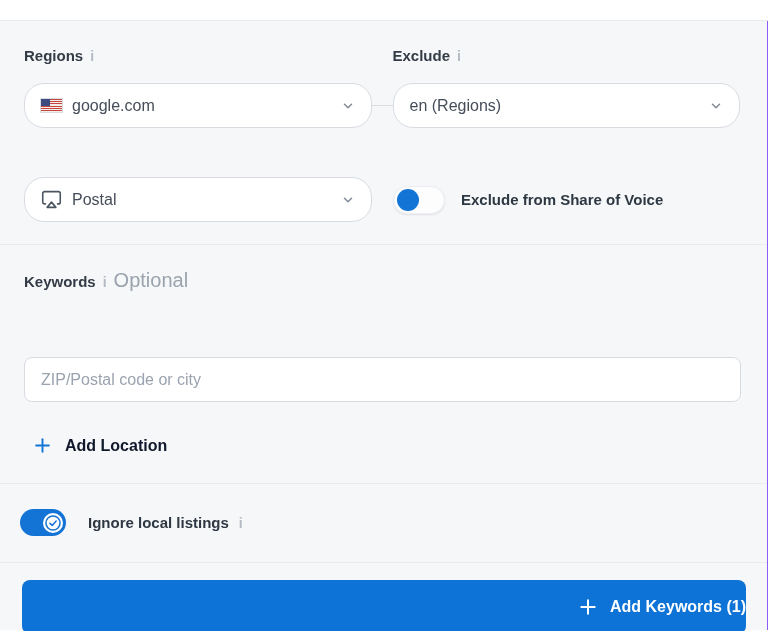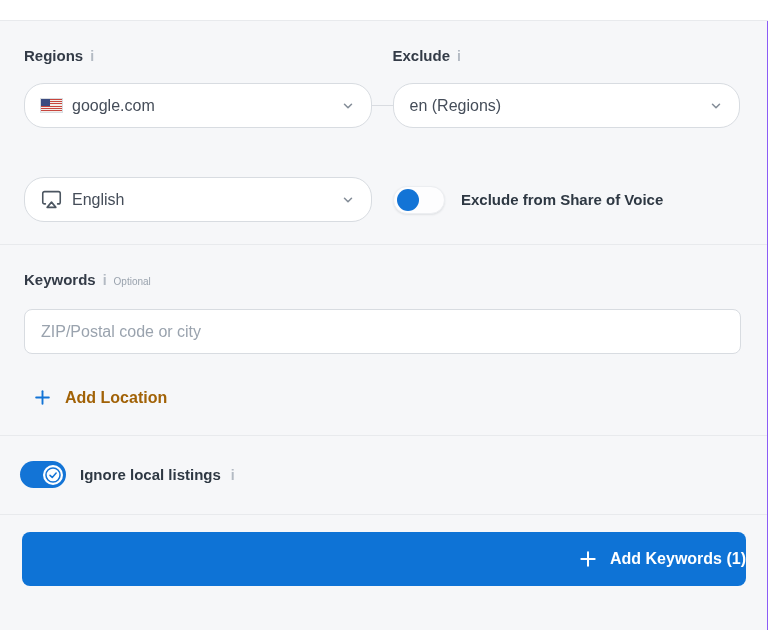--- a/index.html
+++ b/index.html
@@ -37,21 +37,21 @@
     align-items: baseline;
     gap: 7px;
   }
   .info-i {
     font-size: 14px;
     font-weight: bold;
     color: #b3bac3;
     cursor: default;
   }
   .optional {
-    font-size: 10px;
+    font-size: 20px;
     font-weight: normal;
     color: #9aa3ae;
   }
 
   .labels-row { display: flex; gap: 21px; margin-bottom: 18px; }
   .labels-row .field-label { width: 348px; }
 
   .controls-row { display: flex; gap: 21px; position: relative; }
   .connector {
     position: absolute;
@@ -138,50 +138,51 @@
     background: #ffffff;
     display: flex;
     align-items: center;
     justify-content: center;
     color: #1374d6;
   }
   .toggle-label {
     font-size: 15px;
     font-weight: bold;
     color: #2e3843;
-    margin-left: 14px;
+    margin-left: 22px;
     display: flex;
     align-items: baseline;
     gap: 10px;
   }
   .exclude-wrap { display: flex; align-items: center; height: 45px; justify-content: space-between; }
   .exclude-wrap .toggle-label { margin-left: 16px; }
 
   
   .text-input {
     width: 717px;
     height: 45px;
     background: #ffffff;
     border: 1px solid #d8dce1;
     border-radius: 8px;
     padding: 0 16px;
     font-size: 16px;
     font-family: "Liberation Sans", sans-serif;
     color: #454d59;
     outline: none;
+    margin-top: 48px;
   }
   .text-input::placeholder { color: #9aa3ae; opacity: 1; }
 
   .add-location {
     margin-top: 34px;
     margin-left: 9px;
     display: inline-flex;
     align-items: center;
     gap: 13px;
-    color: #a16207;
+    color: #0f172a;
     font-size: 16px;
     font-weight: bold;
     cursor: pointer;
     background: none;
     border: none;
     font-family: "Liberation Sans", sans-serif;
   }
 
   
   .submit-btn {
@@ -251,21 +252,21 @@
     <div class="gap-label-field"></div>
 
     <div class="controls-row">
       <div class="select-box">
         <span class="lead-icon device-icon">
           <svg width="21" height="21" viewBox="0 0 24 24" fill="none" stroke="currentColor" stroke-width="1.8" stroke-linecap="round" stroke-linejoin="round">
               <path d="M5 17H4a2 2 0 0 1-2-2V5a2 2 0 0 1 2-2h16a2 2 0 0 1 2 2v10a2 2 0 0 1-2 2h-1"></path>
               <polygon points="12 15 17 21 7 21"></polygon>
             </svg>
         </span>
-        <span class="select-value">English</span>
+        <span class="select-value">Postal</span>
         <span class="chevron">
           <svg width="14" height="14" viewBox="0 0 24 24" fill="none" stroke="currentColor" stroke-width="2.6" stroke-linecap="round" stroke-linejoin="round">
               <polyline points="6 9 12 15 18 9"></polyline>
             </svg>
         </span>
       </div>
 
       <div class="exclude-wrap">
         <div class="toggle toggle-off">
           <div class="knob"></div>

